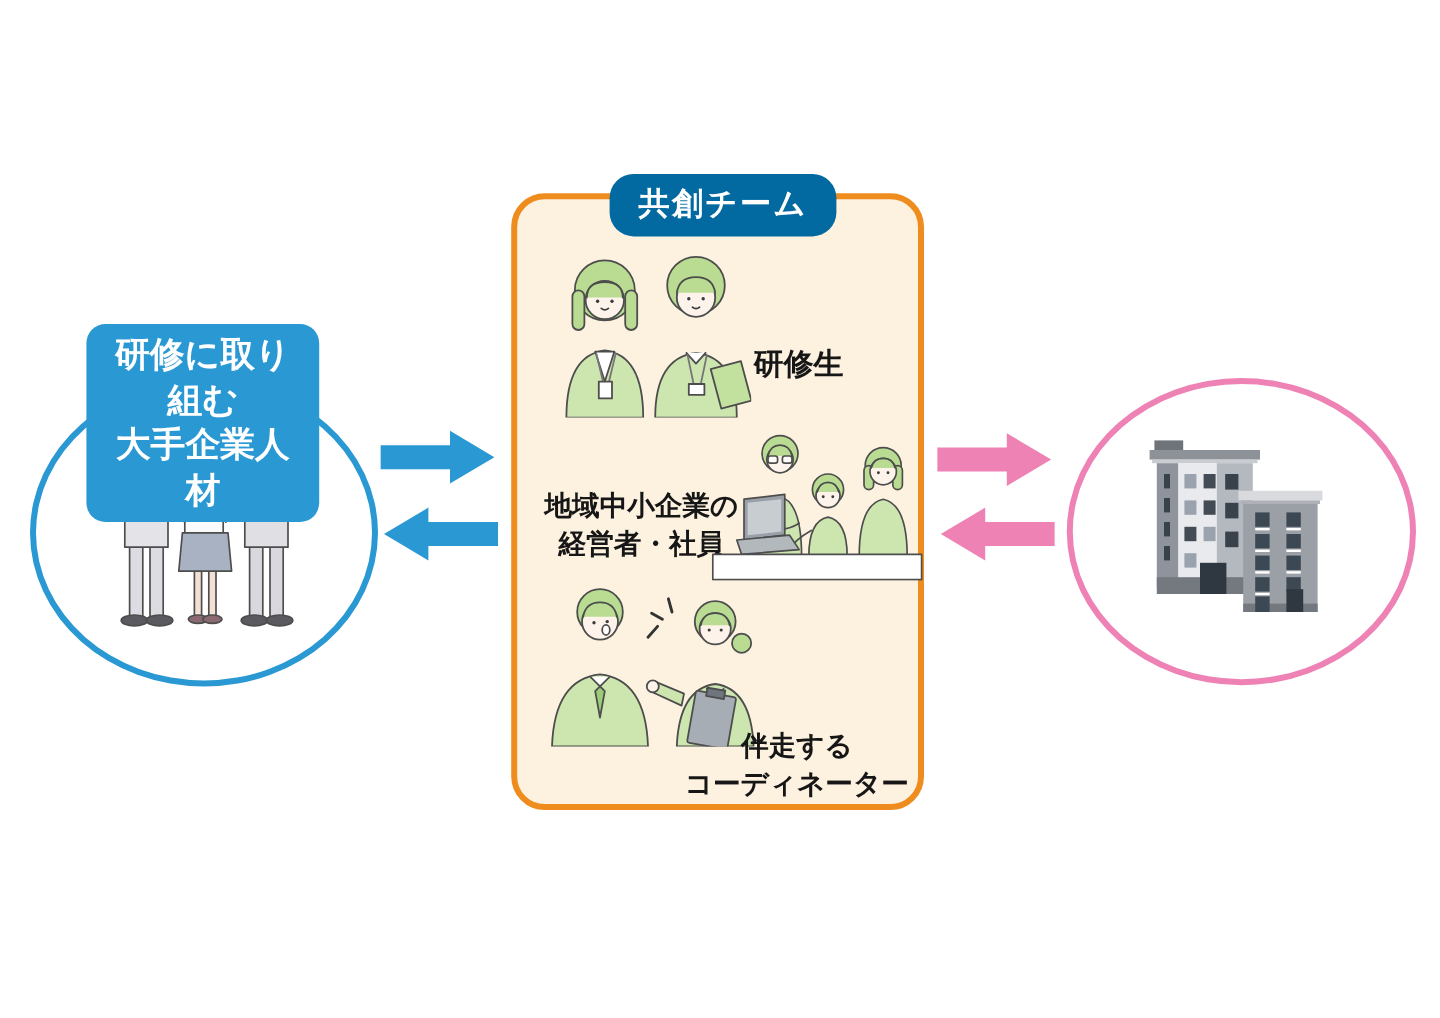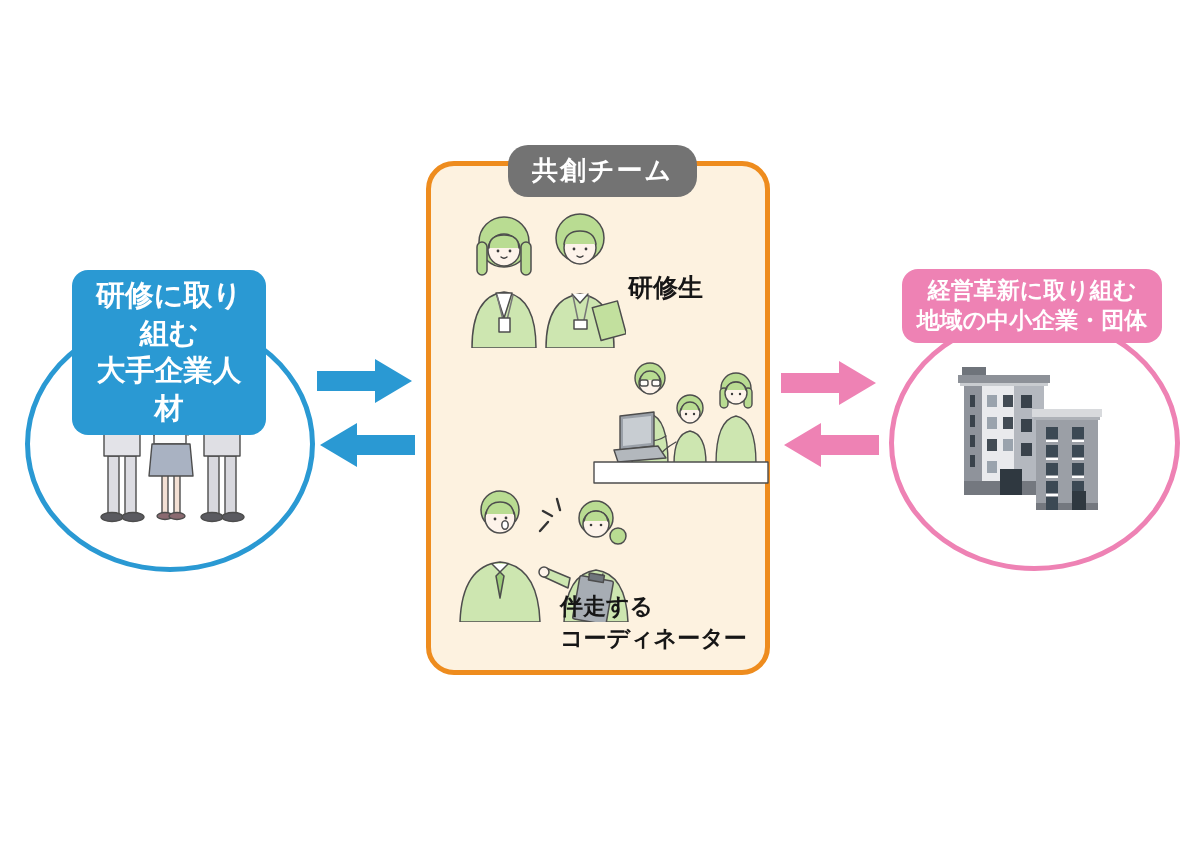--- a/index.html
+++ b/index.html
@@ -11,28 +11,28 @@
     position:absolute;border-radius:50%;background:#ffffff;box-sizing:border-box;z-index:1;
   }
   .ellipse.blue{border:5px solid #2a99d3;}
   .ellipse.pink{border:5px solid #ee82b4;}
   .badge{
     position:absolute;color:#ffffff;font-weight:700;text-align:center;
     white-space:pre-line;line-height:1.3;z-index:3;box-sizing:border-box;
   }
   .badge.blue{background:#2a99d3;font-size:29px;border-radius:16px;padding:7px 16px;}
   .badge.pink{background:#ee82b4;font-size:23px;border-radius:16px;padding:7px 14px;}
-  .badge.orange{background:#737373;font-size:26px;border-radius:20px;padding:9px 24px;letter-spacing:2px;}
+  .badge.orange{background:#0369a1;font-size:26px;border-radius:20px;padding:9px 24px;letter-spacing:2px;}
   .center-box{
     position:absolute;left:426px;top:161px;width:344px;height:514px;
     background:#fdf2e0;border:5px solid #ee8c1e;border-radius:28px;box-sizing:border-box;z-index:0;
   }
   .caption{
     position:absolute;color:#161616;font-weight:700;white-space:pre-line;
-    z-index:2;line-height:1.4;
+    text-align:center;z-index:2;line-height:1.4;margin-top:16px;
   }
   .illus{position:absolute;z-index:2;}
   .arrow{position:absolute;z-index:2;}
 </style>
 </head>
 <body>
 
 <div class="canvas">
 
   <div class="ellipse blue" style="left:25px;top:316px;width:290px;height:256px;"></div>
@@ -139,20 +139,22 @@
       <circle cx="118" cy="51" r="1.4"></circle>
         <circle cx="130" cy="51" r="1.4"></circle>
     </g>
     <g fill="none" stroke="#3a3a3a" stroke-width="1.4" stroke-linecap="round">
       <path d="M45,59 q3,2.5 6,0"></path>
         <path d="M121,58 q3,2.5 6,0"></path>
     </g>
   </svg>
   <div class="caption" style="left:628px;top:270px;font-size:25px;">研修生</div>
 
+  <div class="caption" style="left:432px;top:390px;width:205px;font-size:23px;">地域中小企業の
+経営者・社員</div>
   <svg class="illus" style="left:590px;top:356px;" width="180" height="128" viewBox="0 0 180 128" stroke-linejoin="round" stroke-linecap="round">
     <g stroke="#4d4d4d" stroke-width="1.4">
 
       <circle cx="60" cy="22" r="15" fill="#b9dc92"></circle>
       <circle cx="60" cy="27" r="11" fill="#fdf3ea"></circle>
       <path d="M50,24 q2,-9 10,-9 q8,0 10,9" fill="#b9dc92"></path>
       <rect x="50" y="24" width="8" height="6" rx="2" fill="#ffffff" fill-opacity="0.7"></rect>
       <rect x="62" y="24" width="8" height="6" rx="2" fill="#ffffff" fill-opacity="0.7"></rect>
       <path d="M42,108 q0,-46 18,-50 q18,4 18,50 z" fill="#cde6b0"></path>
       <path d="M44,80 q16,10 32,0" fill="none"></path>
@@ -225,22 +227,20 @@
 
   <svg class="arrow" style="left:781px;top:358px;" width="98" height="50" viewBox="0 0 98 50">
     <polygon points="0,15 58,15 58,3 95,25 58,47 58,35 0,35" fill="#ee82b4"></polygon>
   </svg>
   <svg class="arrow" style="left:781px;top:420px;" width="98" height="50" viewBox="0 0 98 50">
     <polygon points="98,15 40,15 40,3 3,25 40,47 40,35 98,35" fill="#ee82b4"></polygon>
   </svg>
 
   <div class="ellipse pink" style="left:889px;top:315px;width:291px;height:256px;"></div>
 
-  <div class="badge pink" style="left:902px;top:269px;width:260px;">経営革新に取り組む
-地域の中小企業・団体</div>
 
   <svg class="illus" style="left:948px;top:363px;" width="158" height="152" viewBox="0 0 158 152">
 
     <rect x="14" y="4" width="24" height="10" fill="#6f747b"></rect>
     <rect x="10" y="12" width="92" height="8" fill="#8d9198"></rect>
     <rect x="12" y="20" width="88" height="3" fill="#c9ccd0"></rect>
     <rect x="16" y="23" width="18" height="104" fill="#8f939b"></rect>
     <rect x="22" y="32" width="5" height="12" fill="#39424b"></rect>
     <rect x="22" y="52" width="5" height="12" fill="#39424b"></rect>
     <rect x="22" y="72" width="5" height="12" fill="#39424b"></rect>

